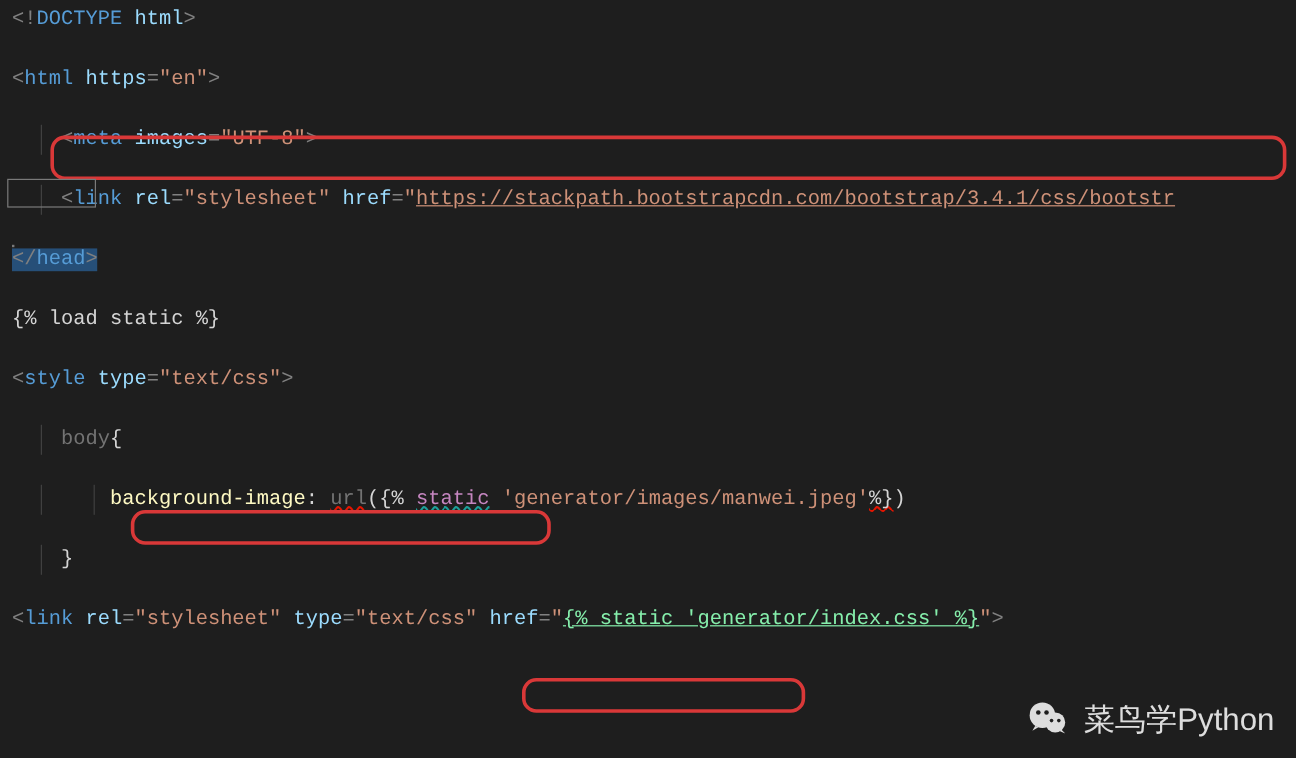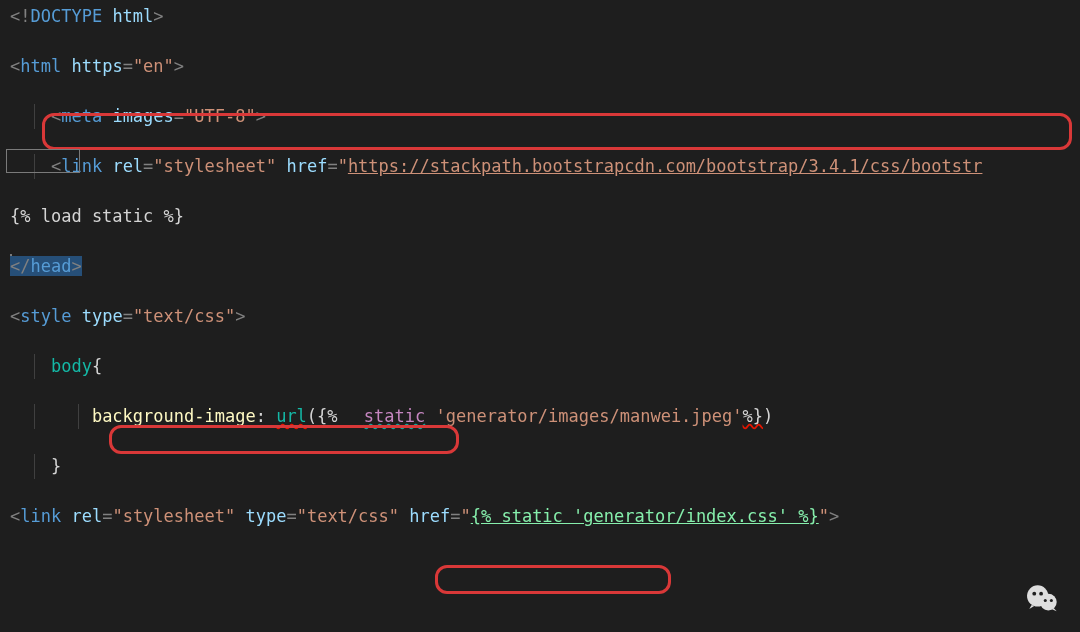--- a/index.html
+++ b/index.html
@@ -9,33 +9,33 @@
   font-size: 17px;
   line-height: 25px;
   color: #d4d4d4;
   width: 1080px;
   height: 632px;
   overflow: hidden;
   position: relative;
   padding: 4px;
 }
 pre { margin: 0; white-space: pre; font-family: inherit; }
-.ln { display: block; position: relative; padding-left: 6px; }
+.ln { display: block; position: relative; padding-left: 6px; font-family: Liberation Mono, monospace; }
 .guide1 { position: absolute; left: 30px; top: 0; bottom: 0; width: 1px; background: #404040; }
 .guide2 { position: absolute; left: 74px; top: 0; bottom: 0; width: 1px; background: #404040; }
 
 .punc   { color: #808080; } 
 .tag    { color: #569cd6; } 
 .attr   { color: #9cdcfe; } 
 .str    { color: #ce9178; } 
 .url    { color: #ce9178; text-decoration: underline; }
 .kw     { color: #c586c0; } 
 .sqig   { text-decoration: underline wavy #e51400; text-decoration-skip-ink: none; }
-.sqigteal{ text-decoration: underline wavy #1b9f99; text-decoration-skip-ink: none; margin-left: 16px; }
-.selcss { color: #14b8a6; } 
+.sqigteal{ text-decoration: underline wavy #1b9f99; text-decoration-skip-ink: none; }
+.selcss { color: #737373; } 
 .prop   { color: #fef9c3; }
 .tmpl   { color: #86efac; text-decoration: underline; }
 .white  { color: #d4d4d4; }
 .sel    { background: #264f78; }
 .boxsel { position: absolute; border: 1px solid #7a7a7a; box-sizing: border-box; }
 
 .callout {
   position: absolute;
   border: 3px solid #d93838;
   border-radius: 12px;
@@ -59,22 +59,22 @@
 }
 .watermark .bubble svg { width: 100%; height: 100%; }
 </style>
 </head>
 <body>
 
 <pre><span class="ln"><span class="punc">&lt;!</span><span class="tag">DOCTYPE</span><span class="attr"> html</span><span class="punc">&gt;</span></span>
 <span class="ln"><span class="punc">&lt;</span><span class="tag">html</span><span class="attr"> https</span><span class="punc">=</span><span class="str">"en"</span><span class="punc">&gt;</span></span>
 <span class="ln"><span class="guide1"></span>    <span class="punc">&lt;</span><span class="tag">meta</span><span class="attr"> images</span><span class="punc">=</span><span class="str">"UTF-8"</span><span class="punc">&gt;</span></span>
 <span class="ln"><span class="guide1"></span>    <span class="punc">&lt;</span><span class="tag">link</span><span class="attr"> rel</span><span class="punc">=</span><span class="str">"stylesheet"</span><span class="attr"> href</span><span class="punc">=</span><span class="str">"</span><span class="url">https://stackpath.bootstrapcdn.com/bootstrap/3.4.1/css/bootstr</span></span>
+<span class="ln"><span style="position:absolute;" class="boxsel"></span><span class="sel"><span class="punc">&lt;/</span><span class="tag">head</span><span class="punc">&gt;</span></span></span>
 <span class="ln"><span class="white">{% load static %}</span></span>
-<span class="ln"><span style="position:absolute;" class="boxsel"></span><span class="sel"><span class="punc">&lt;/</span><span class="tag">head</span><span class="punc">&gt;</span></span></span>
 <span class="ln"><span class="punc">&lt;</span><span class="tag">style</span><span class="attr"> type</span><span class="punc">=</span><span class="str">"text/css"</span><span class="punc">&gt;</span></span>
 <span class="ln"><span class="guide1"></span>    <span class="selcss">body</span><span class="white">{</span></span>
 <span class="ln"><span class="guide1"></span><span class="guide2"></span>        <span class="prop">background-image</span><span class="white">: </span><span class="selcss sqig">url</span><span class="white">(</span><span class="white">{% </span><span class="kw sqigteal">static</span><span class="str"> 'generator/images/manwei.jpeg'</span><span class="white sqig">%}</span><span class="white">)</span></span>
 <span class="ln"><span class="guide1"></span>    <span class="white">}</span></span>
 <span class="ln"><span class="punc">&lt;</span><span class="tag">link</span><span class="attr"> rel</span><span class="punc">=</span><span class="str">"stylesheet"</span><span class="attr"> type</span><span class="punc">=</span><span class="str">"text/css"</span><span class="attr"> href</span><span class="punc">=</span><span class="str">"</span><span class="tmpl">{% static 'generator/index.css' %}</span><span class="str">"</span><span class="punc">&gt;</span></span>
 
 
 
 
 
@@ -96,13 +96,14 @@
       <circle cx="36" cy="42" r="28" fill="#fff"></circle>
       <circle cx="64" cy="58" r="22" fill="#fff"></circle>
       <circle cx="27" cy="36" r="5" fill="#1e1e1e"></circle>
       <circle cx="45" cy="36" r="5" fill="#1e1e1e"></circle>
       <circle cx="56" cy="54" r="4" fill="#1e1e1e"></circle>
       <circle cx="72" cy="54" r="4" fill="#1e1e1e"></circle>
       <path d="M20 66 L14 76 L28 68 Z" fill="#fff"></path>
       <path d="M78 74 L86 82 L72 76 Z" fill="#fff"></path>
     </svg>
   </span>
+  <span>菜鸟学Python</span>
 </div>
 
 </body></html>

